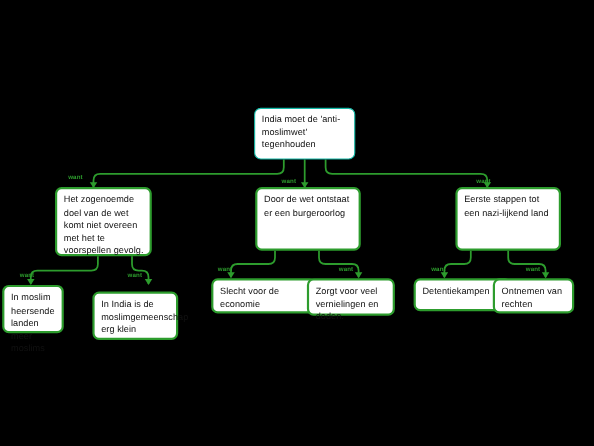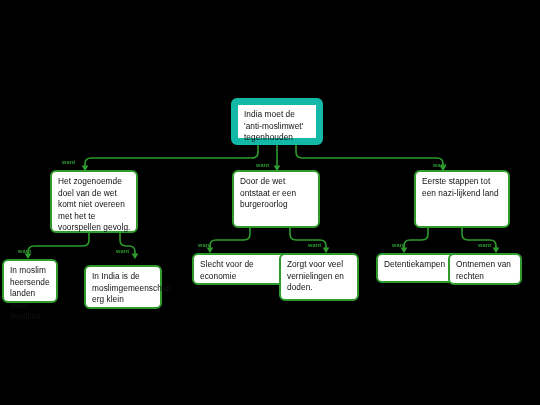--- a/index.html
+++ b/index.html
@@ -25,21 +25,21 @@
     background: #ffffff;
     border: 2px solid #2d9c2d;
     border-radius: 6px;
     color: #111111;
     font-size: 8.3px;
     line-height: 11.6px;
     padding: 4px 5px 4px 6px;
     letter-spacing: 0.05px;
   }
   .node.root {
-    border: 7px solid #14b8a6;
+    border: 1px solid #14b8a6;
     border-radius: 6px;
   }
   .edge-label {
     position: absolute;
     color: #2d9c2d;
     font-size: 5.6px;
     font-weight: bold;
     letter-spacing: 0.1px;
     white-space: nowrap;
   }
@@ -75,31 +75,31 @@
       <path d="M 326 253 l -3.4 -5.4 l 6.8 0 z"></path>
       <path d="M 404 253 l -3.4 -5.4 l 6.8 0 z"></path>
       <path d="M 496 253 l -3.4 -5.4 l 6.8 0 z"></path>
     </g>
   </svg>
 
   <div class="node root" style="left:231px; top:98px; width:92px; height:47px;">India moet de 'anti-moslimwet' tegenhouden</div>
 
   <div class="node" style="left:50px; top:170px; width:88px; height:63px;">Het zogenoemde doel van de wet komt niet overeen met het te voorspellen gevolg.</div>
 
-  <div class="node" style="left:232px; top:170px; width:88px; height:58px;">Door de wet ontstaat er een burgeroorlog</div>
+  <div class="node" style="left:232px; top:170px; width:96px; height:58px;">Door de wet ontstaat er een burgeroorlog</div>
 
   <div class="node" style="left:414px; top:170px; width:96px; height:58px;">Eerste stappen tot een nazi-lijkend land</div>
 
   <div class="node" style="left:2px; top:259px; width:56px; height:44px;">In moslim heersende landen meer moslims</div>
 
   <div class="node" style="left:84px; top:265px; width:78px; height:44px;">In India is de moslimgemeenschap erg klein</div>
 
   <div class="node" style="left:192px; top:253px; width:96px; height:32px;">Slecht voor de economie</div>
 
-  <div class="node" style="left:279px; top:253px; width:80px; height:48px;">Zorgt voor veel vernielingen en doden.</div>
+  <div class="node" style="left:279px; top:253px; width:80px; height:34px;">Zorgt voor veel vernielingen en doden.</div>
 
   <div class="node" style="left:376px; top:253px; width:89px; height:30px;">Detentiekampen</div>
 
   <div class="node" style="left:448px; top:253px; width:74px; height:32px;">Ontnemen van rechten</div>
 
   <div class="edge-label" style="left:62px; top:159px;">want</div>
   <div class="edge-label" style="left:256px; top:162px;">want</div>
   <div class="edge-label" style="left:433px; top:162px;">want</div>
 
   <div class="edge-label" style="left:18px; top:248px;">want</div>

